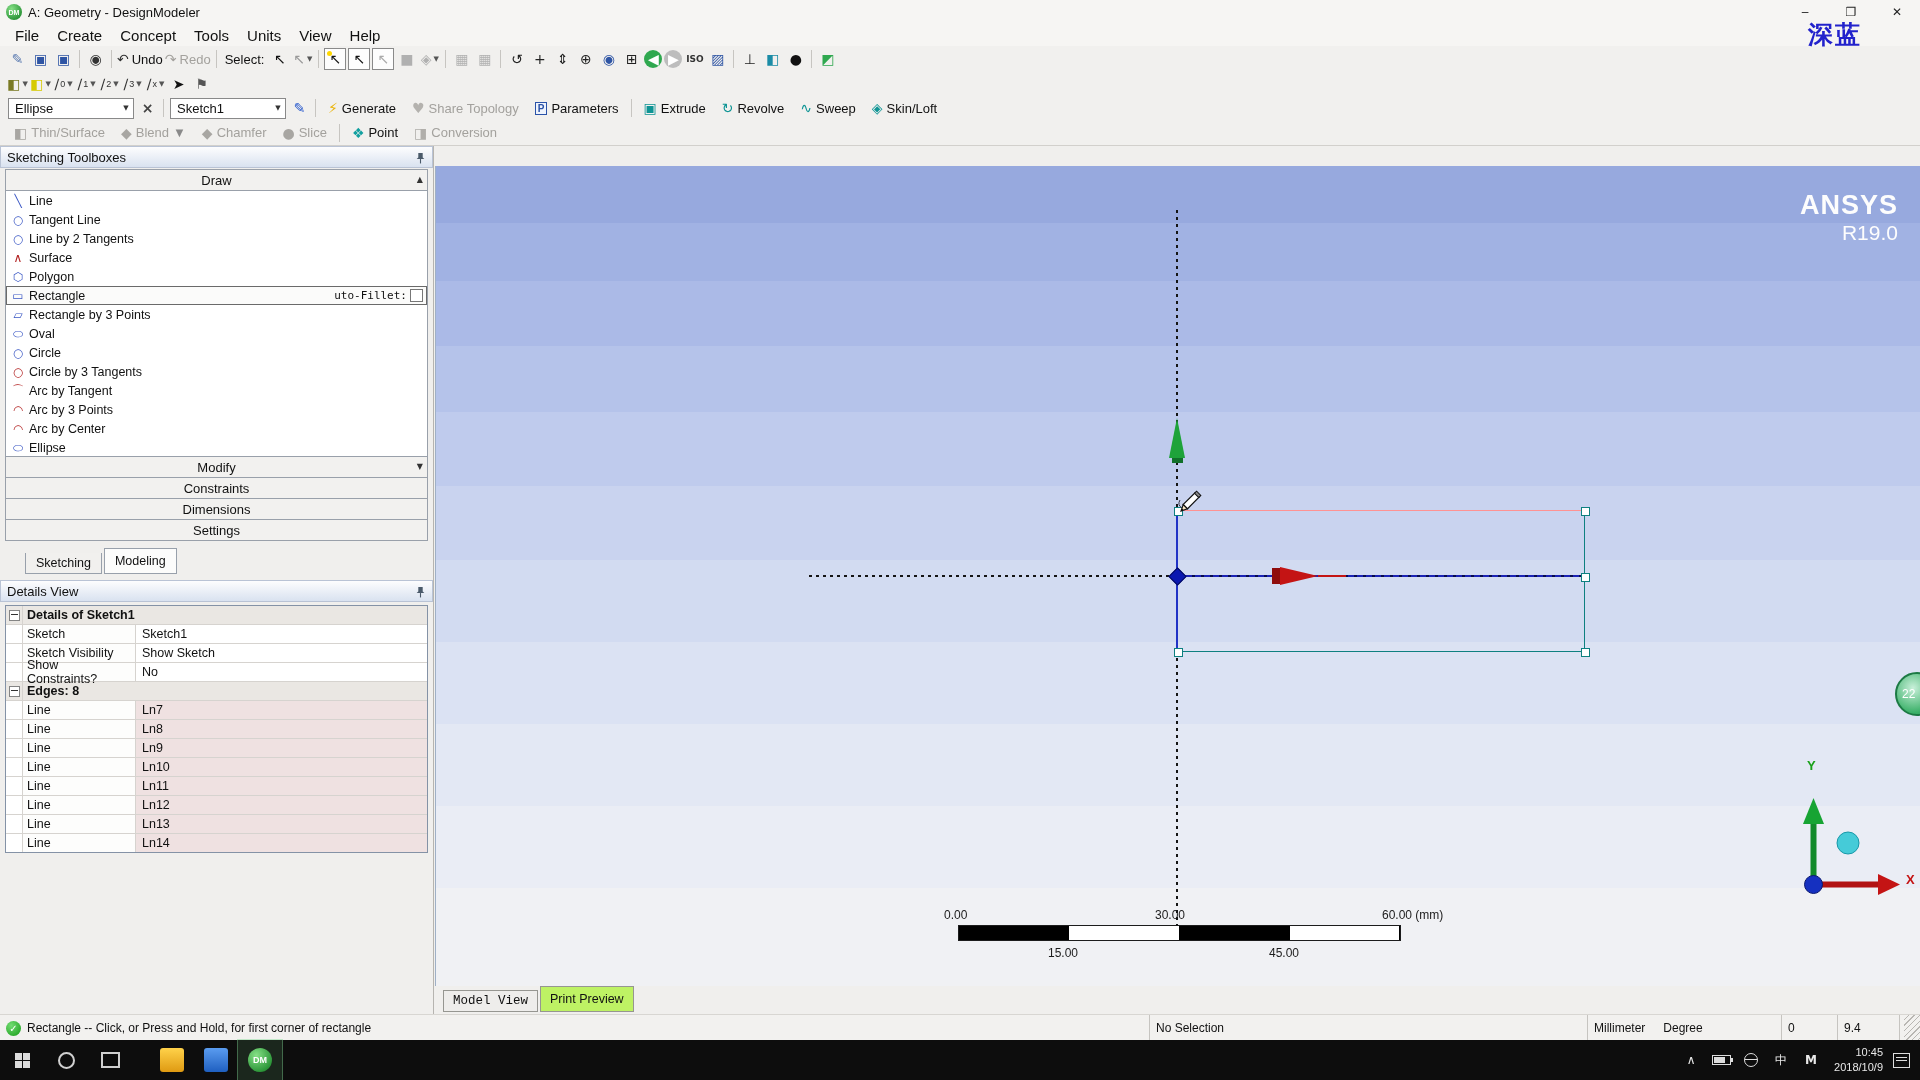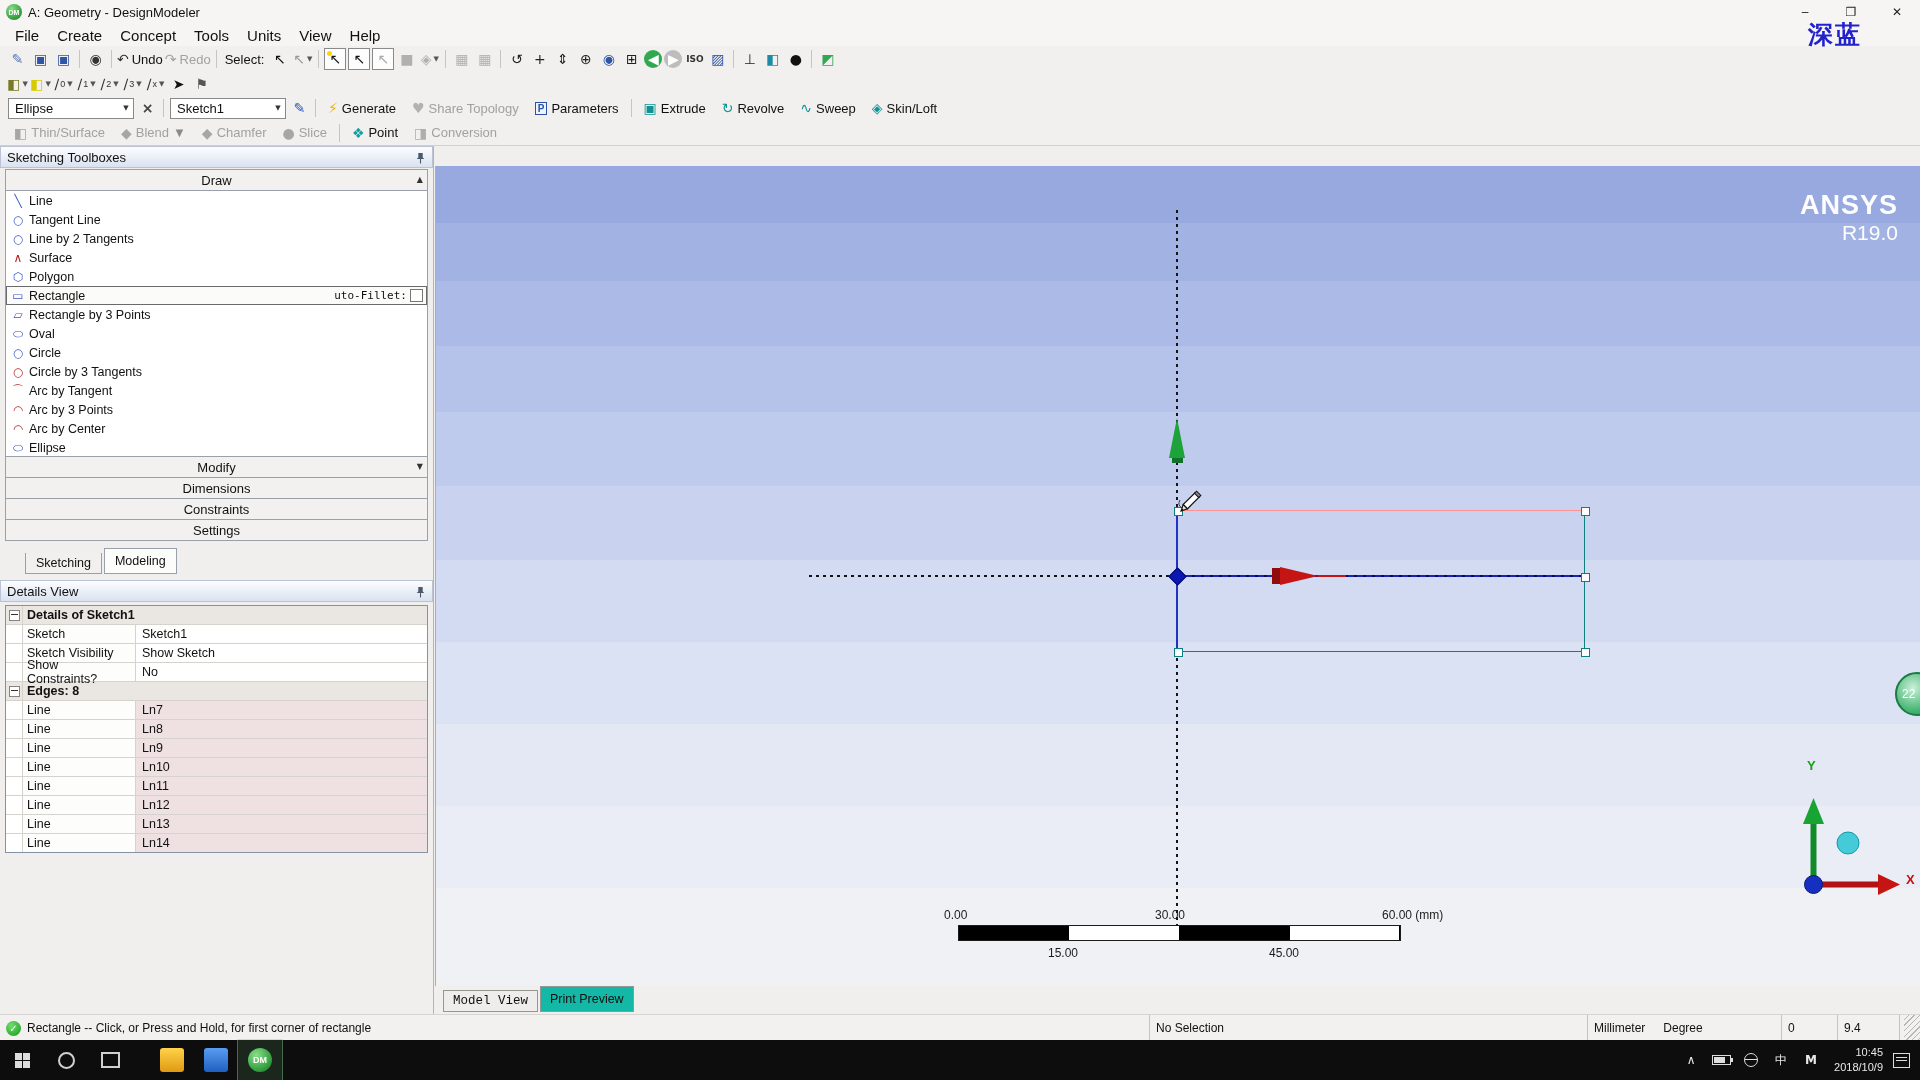--- a/index.html
+++ b/index.html
@@ -104,21 +104,21 @@
   .rlab{position:absolute;font-size:12px;color:#1c1c1c;}
   .badge22{left:1459px;top:506px;width:44px;height:44px;border-radius:50%;border:2px solid #1c7a44;
     background:radial-gradient(circle at 40% 35%,#c9f0da,#3ab068 70%,#238a4c);color:#fff;font-size:12px;
     display:flex;align-items:center;justify-content:flex-start;padding-left:5px;box-sizing:border-box;}
   .axis-label{position:absolute;font-size:13px;font-weight:bold;}
 
   
   .viewtabs{position:absolute;left:435px;right:0;top:986px;height:28px;background:#f0efed;display:flex;align-items:flex-start;padding-left:8px;}
   .vtab{border:1px solid #969691;padding:0 9px;font-size:12.5px;display:flex;align-items:center;}
   .vtab.back{height:20px;background:#eeede b;background:#eeedeb;margin-top:4px;font-family:Liberation Mono, monospace;}
-  .vtab.front{height:24px;background:#14b8a6;margin-left:2px;}
+  .vtab.front{height:24px;background:#bef264;margin-left:2px;}
   .statusbar{position:absolute;left:0;right:0;top:1014px;height:26px;background:#f2f1ef;border-top:1px solid #d8d6d2;display:flex;font-size:12px;}
   .scell{display:flex;align-items:center;padding:0 6px;border-right:1px solid #c6c4c0;box-sizing:border-box;}
   .okicon{width:15px;height:15px;border-radius:50%;background:radial-gradient(circle at 35% 30%,#72dc72,#149a14);color:#fff;
     font-size:10px;display:flex;align-items:center;justify-content:center;margin-right:6px;flex:none;font-family:"DejaVu Sans",sans-serif;}
   .grip{margin-left:auto;width:16px;background:repeating-linear-gradient(135deg,transparent 0 3px,#b8b6b2 3px 4px);}
   .taskbar{position:absolute;left:0;right:0;top:1040px;height:40px;background:#0d0d0d;display:flex;align-items:center;color:#e8e8e8;}
   .tk{width:44px;height:40px;display:flex;align-items:center;justify-content:center;flex:none;}
   .winlogo{display:grid;grid-template-columns:7px 7px;grid-template-rows:7px 7px;gap:1px;}
   .winlogo div{background:#dcdcdc;}
   .ringicon{width:13px;height:13px;border:2px solid #d0d0d0;border-radius:50%;}
@@ -465,24 +465,24 @@
           <div class="draw-item">
             <span class="ico" style="color: rgb(58, 87, 196);">⬭</span>
             <span>Ellipse</span>
           </div>
         </div>
       <div class="sec-head">
         <span>Modify</span>
         <span class="scrollgl">▼</span>
       </div>
       <div class="sec-head">
-          <span>Dimensions</span>
+          <span>Constraints</span>
         </div>
       <div class="sec-head">
-          <span>Constraints</span>
+          <span>Dimensions</span>
         </div>
       <div class="sec-head">
           <span>Settings</span>
         </div>
     </div>
     <div class="side-tabs">
       <div class="side-tab back">Sketching</div>
       <div class="side-tab front">Modeling</div>
     </div>
 

